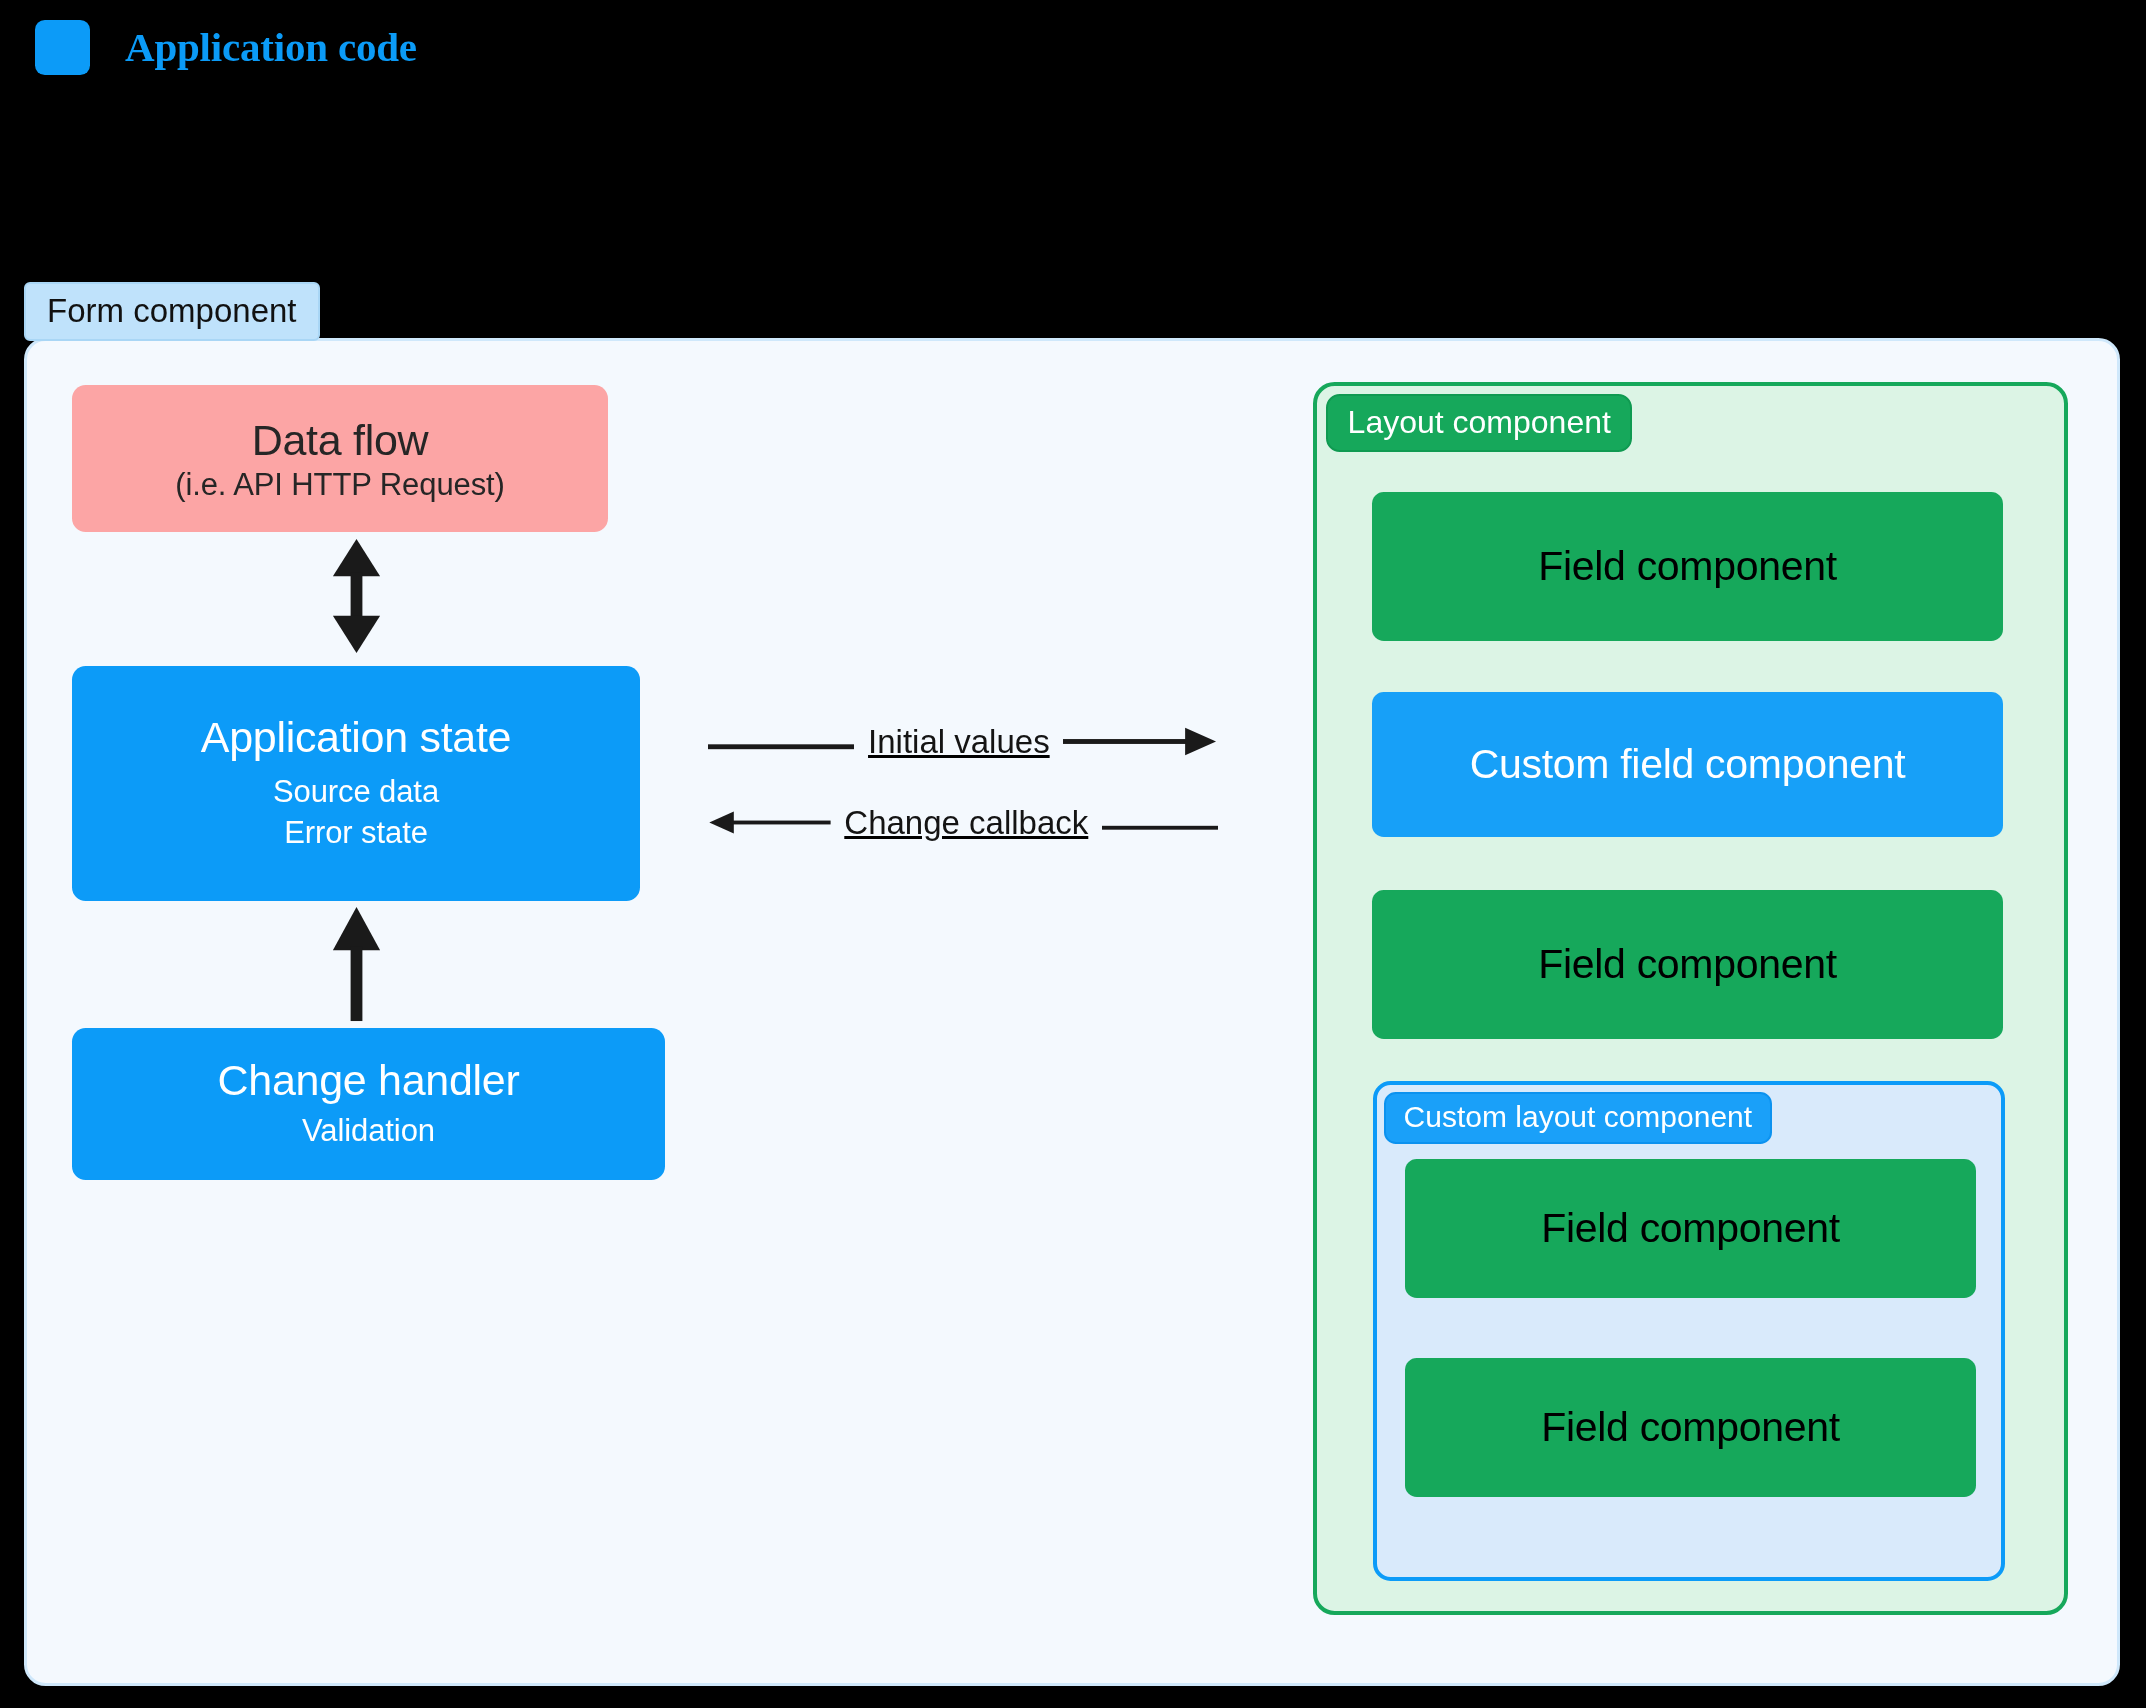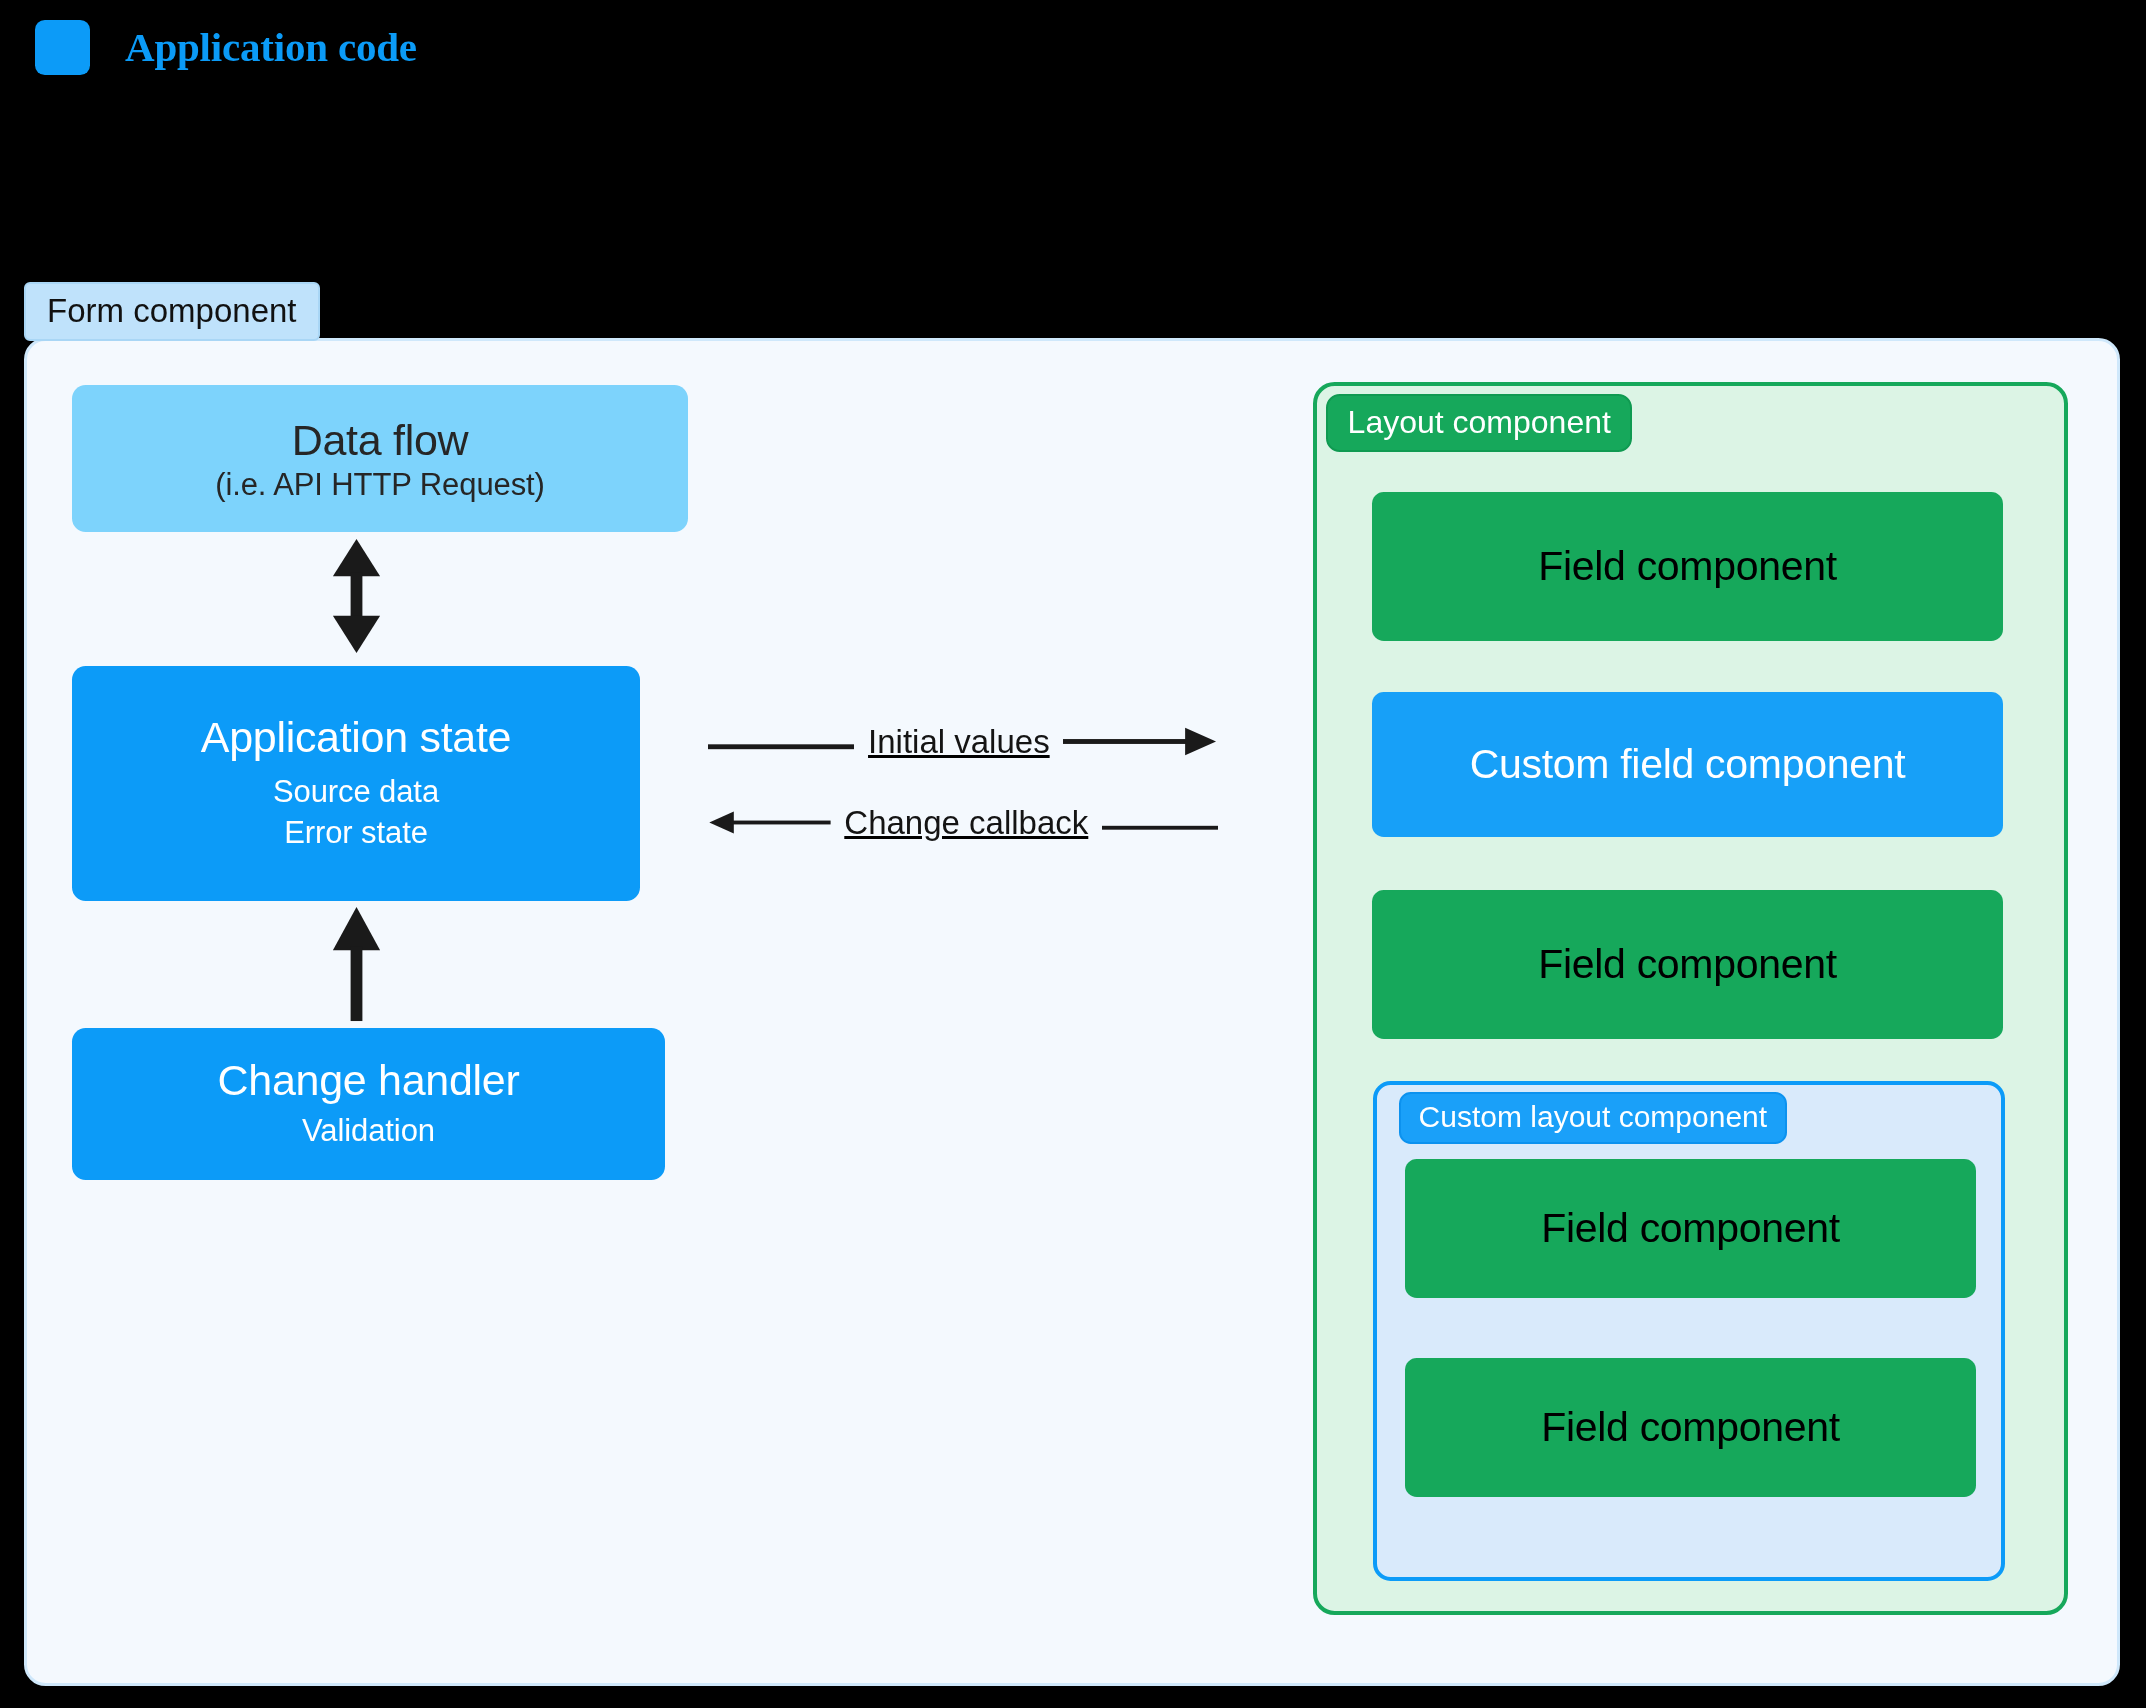--- a/index.html
+++ b/index.html
@@ -87,23 +87,23 @@
     line-height: 1.12;
     letter-spacing: -0.3px;
   }
   .node-sub {
     font-size: 31px;
     line-height: 1.35;
     letter-spacing: -0.1px;
   }
 
   .node-dataflow {
-    width: 616px;
+    width: 536px;
     height: 147px;
-    background: #7dd3fc;
+    background: #fca5a5;
     color: #262626;
     padding-top: 5px;
   }
   .node-appstate {
     width: 568px;
     height: 235px;
     background: #0c9bf8;
     color: #ffffff;
   }
   .node-appstate .node-title { margin-bottom: 9.8px; }
@@ -227,21 +227,20 @@
     left: 1384px;
     top: 1092px;
     background: #1aa0f9;
     border: 2.9px solid #0c92ef;
     border-radius: 11.8px;
     padding: 7.8px 17.6px 9.8px 17.6px;
     font-size: 30px;
     color: #ffffff;
     line-height: 1;
     z-index: 7;
-    margin-left: 15px;
   }
   .pos-field-3 { position: absolute; left: 1405px; top: 1159px; width: 571px; height: 139px; }
   .pos-field-4 { position: absolute; left: 1405px; top: 1358px; width: 571px; height: 139px; }
 
 </style>
 </head>
 <body>
 
 <div class="legend">
   <div class="legend-row app">

